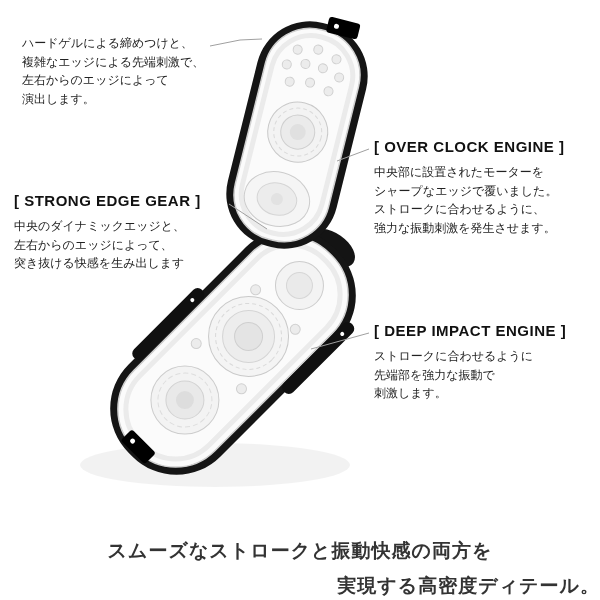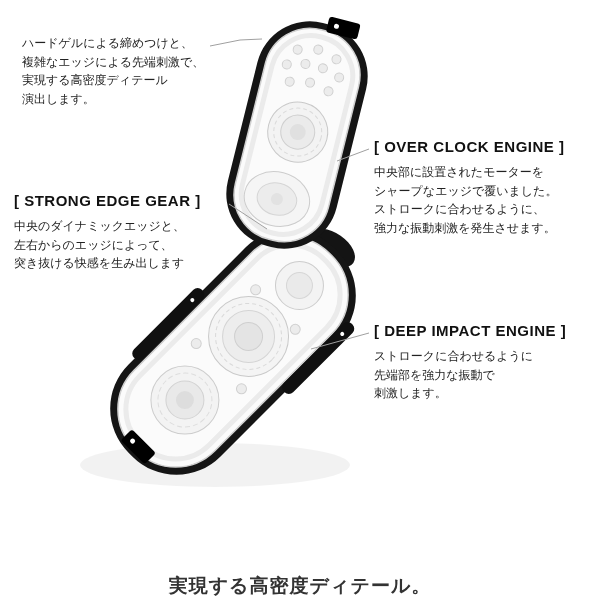--- a/index.html
+++ b/index.html
@@ -11,21 +11,21 @@
   .callout{position:absolute;}
   .callout-title{
     font-size:15px;font-weight:bold;color:#111;letter-spacing:.5px;margin-bottom:8px;white-space:nowrap;
   }
   .callout-body{font-size:12px;color:#222;line-height:1.55;white-space:nowrap;}
   .caption{
     position:absolute;left:0;width:600px;text-align:center;
     font-size:19px;font-weight:600;color:#333;letter-spacing:1px;white-space:nowrap;
   }
   #caption-line1{top:538px;}
-  #caption-line2{top:573px;}
+  #caption-line2{top:573px;text-align:right;}
   svg{position:absolute;left:0;top:0;}
 </style>
 </head>
 <body>
 
 <div class="stage">
 
   <svg width="600" height="600" viewBox="0 0 600 600">
 
     <ellipse cx="215" cy="465" rx="135" ry="22" fill="rgba(0,0,0,0.05)"></ellipse>
@@ -112,21 +112,21 @@
       <polyline points="369,149 337,161"></polyline>
       <polyline points="229,204 267,229"></polyline>
       <polyline points="369,333 311,349"></polyline>
     </g>
   </svg>
 
   <div class="callout" style="left:22px;top:34px;">
     <div class="callout-body">
       <div>ハードゲルによる締めつけと、</div>
       <div>複雑なエッジによる先端刺激で、</div>
-      <div>実現する高密度ディテール</div>
+      <div>左右からのエッジによって</div>
       <div>演出します。</div>
     </div>
   </div>
 
   <div class="callout" style="left:374px;top:138px;">
     <div class="callout-title">[ OVER CLOCK ENGINE ]</div>
     <div class="callout-body">
       <div>中央部に設置されたモーターを</div>
       <div>シャープなエッジで覆いました。</div>
       <div>ストロークに合わせるように、</div>
@@ -145,15 +145,16 @@
 
   <div class="callout" style="left:374px;top:322px;">
     <div class="callout-title">[ DEEP IMPACT ENGINE ]</div>
     <div class="callout-body">
       <div>ストロークに合わせるように</div>
       <div>先端部を強力な振動で</div>
       <div>刺激します。</div>
     </div>
   </div>
 
+  <div class="caption" id="caption-line1">スムーズなストロークと振動快感の両方を</div>
   <div class="caption" id="caption-line2">実現する高密度ディテール。</div>
 
 </div>
 
 </body></html>

